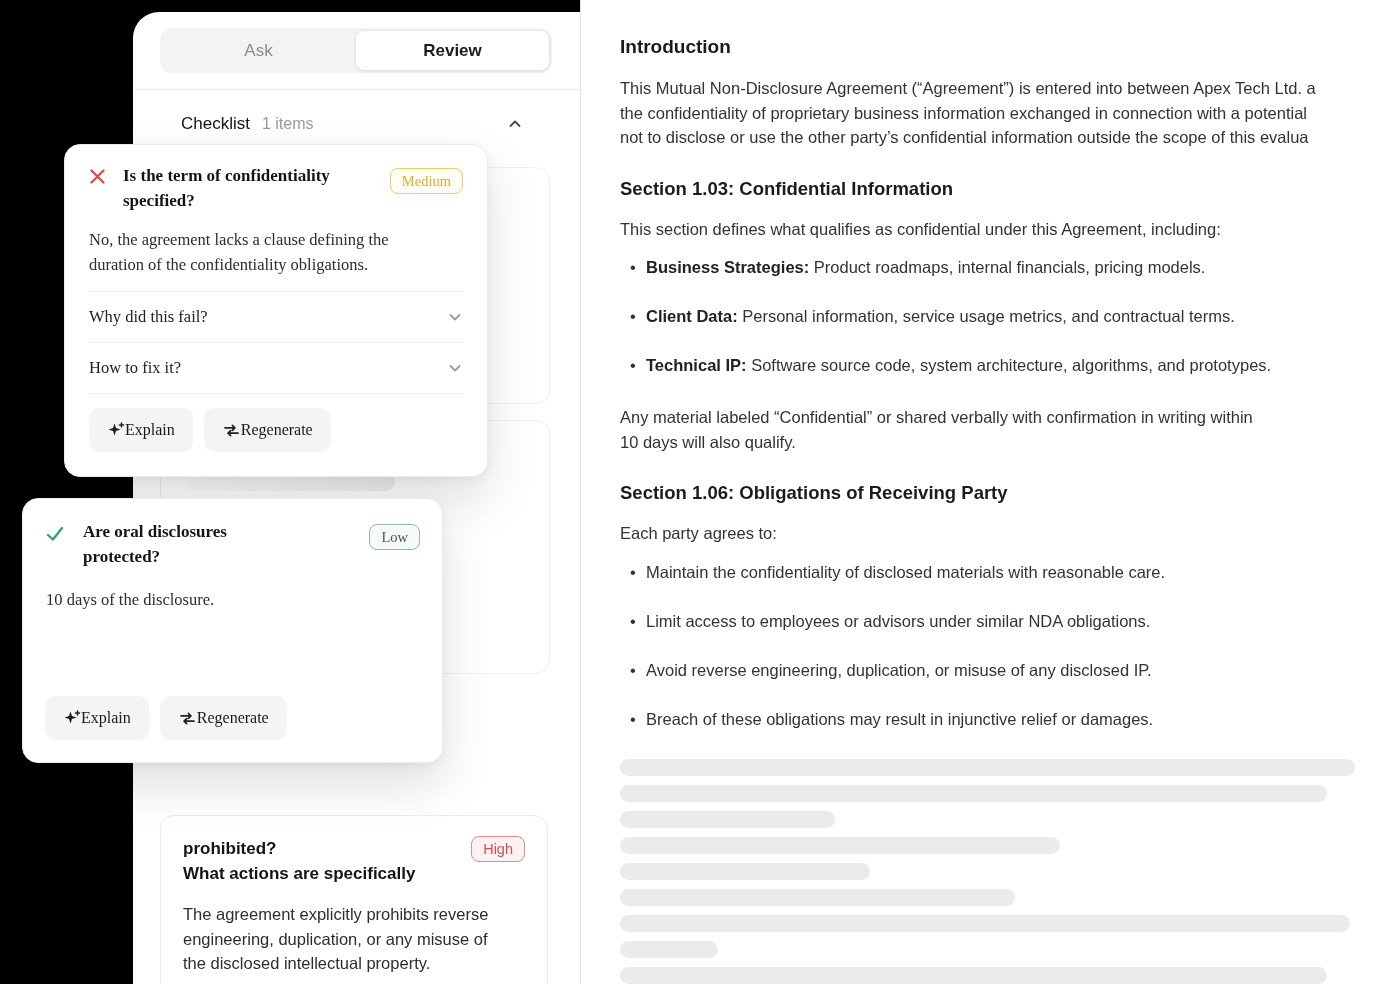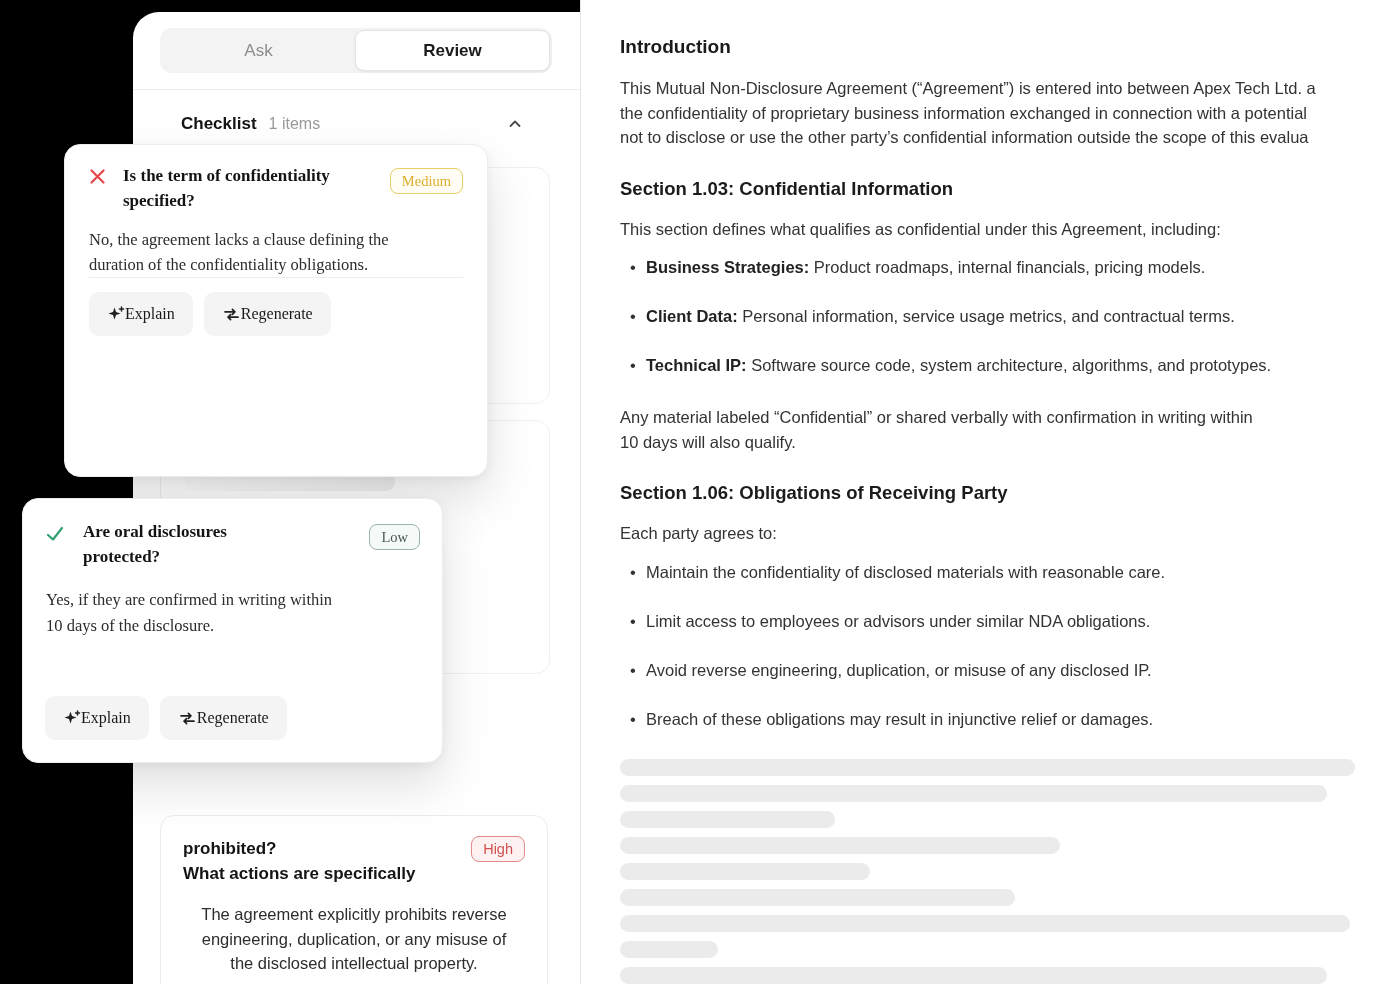--- a/index.html
+++ b/index.html
@@ -17,36 +17,36 @@
 
   .tabbar{left:27px;top:16px;width:392px;height:45px;background:#f3f3f4;border-radius:12px;
           display:flex;align-items:stretch;padding:2px;box-sizing:border-box;}
   .tab{flex:1;display:flex;align-items:center;justify-content:center;font-size:17px;
        color:#8d8d8f;border-radius:9px;cursor:pointer;}
   .tab.active{background:#fff;border:1px solid #e4e4e6;box-shadow:0 1px 3px rgba(0,0,0,.07);
        color:#1c1c1e;font-weight:700;}
   .hline{left:0;top:77px;width:447px;height:1px;background:#ededed;}
 
   .sec-head{left:48px;width:345px;height:26px;display:flex;align-items:center;}
-  .sec-head .t{font-size:17px;font-weight:700;color:#141416;text-align:center;}
+  .sec-head .t{font-size:17px;font-weight:400;color:#141416;text-align:center;}
   .sec-head .c{font-size:16px;color:#9b9b9d;margin-left:12px;flex:1;}
   .chev-btn{width:22px;height:22px;display:flex;align-items:center;justify-content:center;cursor:pointer;}
 
   
   .skcard{border:1px solid #efefef;border-radius:14px;background:#fff;overflow:hidden;}
   .skcard .sb{height:18px;border-radius:9px;background:linear-gradient(90deg,#fbfbfb,#ececec);
               margin:14px 0 0 24px;opacity:.8;}
   .skpill{background:#ededed;border-radius:9px;}
 
   
   .qcard{left:27px;top:803px;width:388px;height:240px;border:1px solid #ececec;border-radius:14px;
          background:#fff;box-sizing:border-box;padding:20px 22px;}
   .qcard .hd{display:flex;align-items:flex-start;}
   .qtitle{font-size:17px;line-height:25px;font-weight:700;color:#141416;flex:1;}
-  .qbody{margin-top:16px;font-size:16.5px;line-height:24.5px;color:#2d2d2f;text-align:center;}
+  .qbody{margin-top:16px;font-size:16.5px;line-height:24.5px;color:#2d2d2f;}
 
   
   .badge{display:inline-block;border-radius:8px;font-size:14.5px;line-height:18px;
          padding:3px 11px;white-space:nowrap;}
   .badge.med{border:1px solid #e9cf66;background:#fffdf4;color:#ddae2e;}
   .badge.low{border:1px solid #9cb3a8;background:#f5f9f7;color:#47594f;}
   .badge.high{border:1px solid #e28b8b;background:#fdf1f1;color:#d25050;}
 
   
   .pop{background:#fff;border:1px solid #ededed;border-radius:16px;z-index:6;
@@ -216,20 +216,34 @@
       <div class="ptitle">
         <div>Is the term of confidentiality</div>
         <div>specified?</div>
       </div>
       <span class="badge med">Medium</span>
     </div>
     <div class="pbody">
       <div>No, the agreement lacks a clause defining the</div>
       <div>duration of the confidentiality obligations.</div>
     </div>
+    <div class="acc">
+      <div class="acc-row">
+        <span class="al">Why did this fail?</span>
+        <svg width="16" height="16" viewBox="0 0 16 16">
+            <path d="M3.5 6 L8 10.5 L12.5 6" fill="none" stroke="#9a9a9c" stroke-width="1.8" stroke-linecap="round" stroke-linejoin="round"></path>
+          </svg>
+      </div>
+      <div class="acc-row">
+        <span class="al">How to fix it?</span>
+        <svg width="16" height="16" viewBox="0 0 16 16">
+            <path d="M3.5 6 L8 10.5 L12.5 6" fill="none" stroke="#9a9a9c" stroke-width="1.8" stroke-linecap="round" stroke-linejoin="round"></path>
+          </svg>
+      </div>
+    </div>
     <div class="btn-row">
       <button class="btn">
         <svg width="18" height="18" viewBox="0 0 18 18">
             <path d="M7.5 2.5 L9 7 L13.5 8.5 L9 10 L7.5 14.5 L6 10 L1.5 8.5 L6 7 Z" fill="#202022"></path>
             <path d="M14.5 2 V6 M12.5 4 H16.5" stroke="#202022" stroke-width="1.5" stroke-linecap="round"></path>
           </svg>
         <span>Explain</span>
       </button>
       <button class="btn">
         <svg width="19" height="19" viewBox="0 0 19 19">
@@ -247,21 +261,20 @@
             <path d="M3 11 L8 15.5 L17 4" fill="none" stroke="#2f9f6f" stroke-width="2.2" stroke-linecap="round" stroke-linejoin="round"></path>
           </svg>
       </span>
       <div class="ptitle" style="margin-left:16px;">
         <div>Are oral disclosures</div>
         <div>protected?</div>
       </div>
       <span class="badge low">Low</span>
     </div>
     <div class="pbody">
-      <div>Yes, if they are confirmed in writing within</div>
       <div>10 days of the disclosure.</div>
     </div>
     <div class="btn-row">
       <button class="btn">
         <svg width="18" height="18" viewBox="0 0 18 18">
             <path d="M7.5 2.5 L9 7 L13.5 8.5 L9 10 L7.5 14.5 L6 10 L1.5 8.5 L6 7 Z" fill="#202022"></path>
             <path d="M14.5 2 V6 M12.5 4 H16.5" stroke="#202022" stroke-width="1.5" stroke-linecap="round"></path>
           </svg>
         <span>Explain</span>
       </button>

